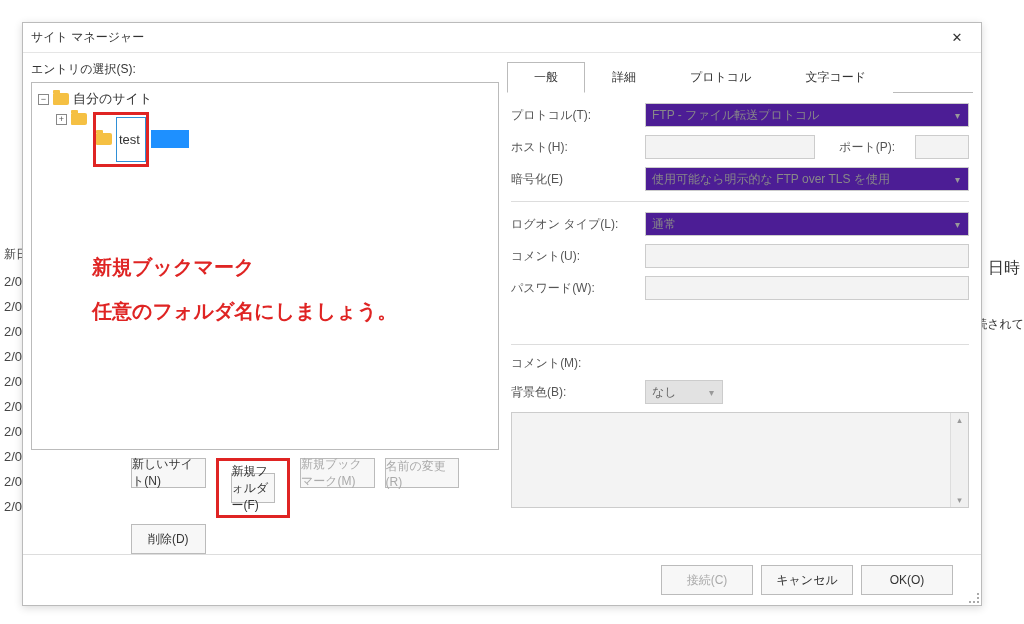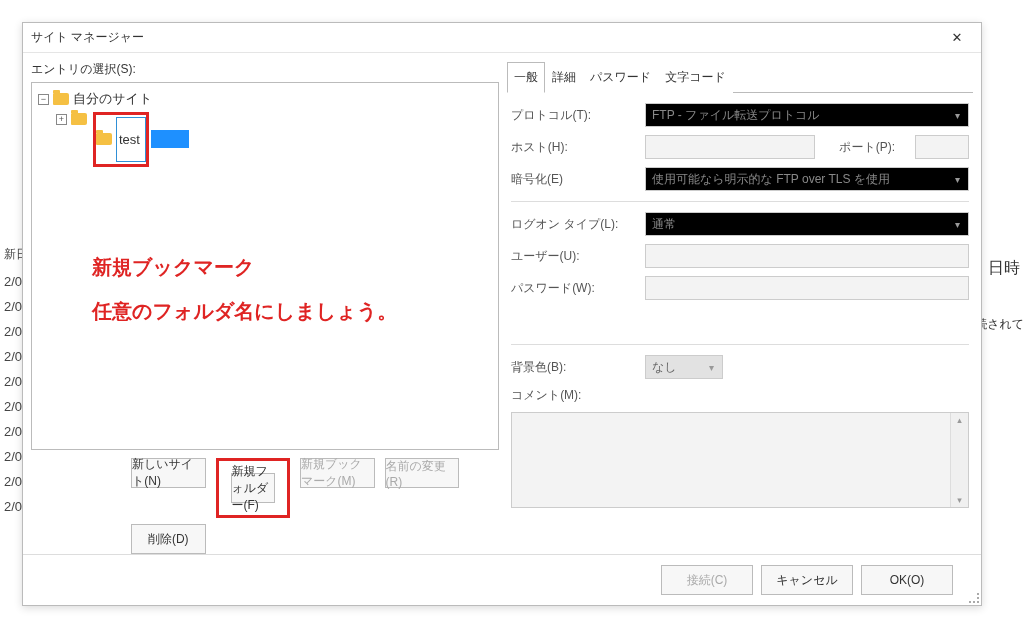--- a/index.html
+++ b/index.html
@@ -39,21 +39,21 @@
     display: flex;
     flex-direction: column;
   }
   .titlebar {
     height: 30px;
     display: flex;
     align-items: center;
     padding: 0 4px 0 8px;
     border-bottom: 1px solid #e5e5e5;
   }
-  .titlebar .title { flex: 1; font-size: 12px; color: #333; font-family: Liberation Serif, serif; }
+  .titlebar .title { flex: 1; font-size: 12px; color: #333; }
   .close-btn {
     width: 40px;
     height: 28px;
     display: flex;
     align-items: center;
     justify-content: center;
     font-size: 14px;
     color: #333;
     cursor: pointer;
   }
@@ -175,21 +175,21 @@
     justify-content: center;
   }
   .highlight-box .btn { width: 100%; }
 
   
   .tabs {
     display: flex;
     border-bottom: 1px solid #bbb;
   }
   .tab {
-    padding: 6px 6px;
+    padding: 6px 26px;
     font-size: 12px;
     border: 1px solid transparent;
     border-bottom: none;
     cursor: pointer;
     position: relative;
     top: 1px;
     background: #fff;
   }
   .tab.active {
     border-color: #bbb;
@@ -216,21 +216,21 @@
     height: 24px;
     border: 1px solid #ccc;
     background: #f3f3f3;
     padding: 0 6px;
     font-size: 12px;
     color: #777;
     display: flex;
     align-items: center;
   }
   .form-input.small { flex: 0 0 54px; margin-left: 6px; }
-  .form-input.select { background: #000000; color: #888; position: relative; }
+  .form-input.select { background: #4c1d95; color: #888; position: relative; }
   .form-input.select::after {
     content: "▾";
     position: absolute;
     right: 8px;
     color: #999;
     font-size: 10px;
   }
   .form-sep { height: 1px; background: #ddd; margin: 2px 0; }
   .form-input.bgcolor { flex: 0 0 78px; background: #e2e2e2; color: #666; }
   .comment-box {
@@ -344,21 +344,21 @@
         <div class="btn disabled">新規ブックマーク(M)</div>
         <div class="btn disabled">名前の変更(R)</div>
         <div class="btn">削除(D)</div>
       </div>
     </div>
 
     <div class="right">
       <div class="tabs">
         <div class="tab active">一般</div>
         <div class="tab">詳細</div>
-        <div class="tab">パスワード</div>
+        <div class="tab">プロトコル</div>
         <div class="tab">文字コード</div>
       </div>
 
       <div class="form">
         <div class="form-row">
           <div class="form-label">プロトコル(T):</div>
           <div class="form-input select">FTP - ファイル転送プロトコル</div>
         </div>
         <div class="form-row">
           <div class="form-label">ホスト(H):</div>
@@ -369,35 +369,35 @@
         <div class="form-row">
           <div class="form-label">暗号化(E)</div>
           <div class="form-input select">使用可能なら明示的な FTP over TLS を使用</div>
         </div>
         <div class="form-sep"></div>
         <div class="form-row">
           <div class="form-label">ログオン タイプ(L):</div>
           <div class="form-input select">通常</div>
         </div>
         <div class="form-row">
-          <div class="form-label">ユーザー(U):</div>
+          <div class="form-label">コメント(U):</div>
           <div class="form-input"></div>
         </div>
         <div class="form-row">
           <div class="form-label">パスワード(W):</div>
           <div class="form-input"></div>
         </div>
         <div style="height:26px;"></div>
         <div class="form-sep"></div>
         <div class="form-row">
+          <div class="form-label">コメント(M):</div>
+        </div>
+        <div class="form-row">
           <div class="form-label">背景色(B):</div>
           <div class="form-input bgcolor select">なし</div>
-        </div>
-        <div class="form-row">
-          <div class="form-label">コメント(M):</div>
         </div>
         <div class="comment-box">
           <div class="comment-text"></div>
           <div class="scrollbar">
             <span>▴</span>
             <span>▾</span>
           </div>
         </div>
       </div>
     </div>

